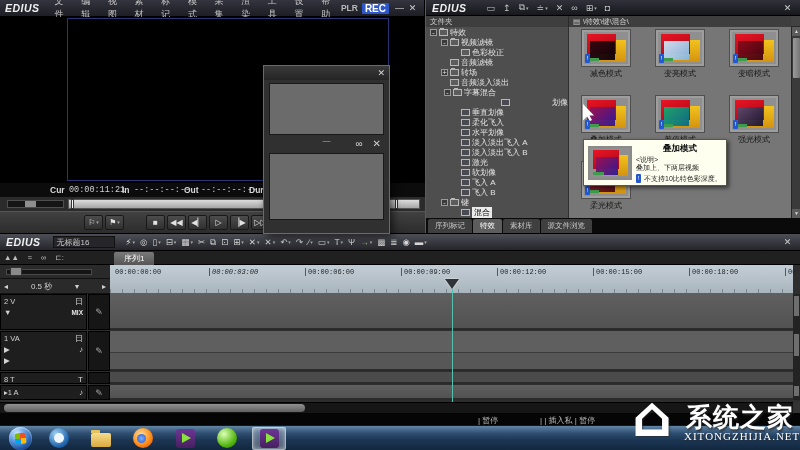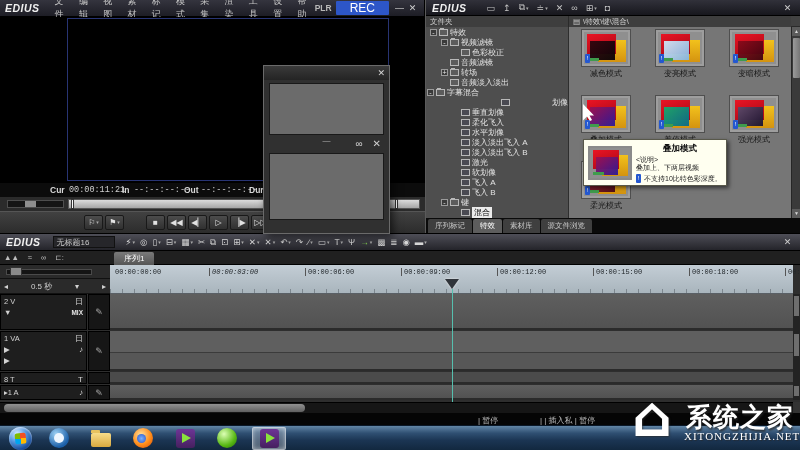--- a/index.html
+++ b/index.html
@@ -9,21 +9,21 @@
   .abs{position:absolute}
 
   
   #preview-win{left:0;top:0;width:425px;height:233px;background:#1b1b1b;border-right:1px solid #000}
   .menubar{position:absolute;left:0;top:0;width:100%;height:17px;background:linear-gradient(#34343e,#1d1d25);
     display:flex;align-items:center;padding:0 5px;border-bottom:1px solid #000}
   .logo{font-weight:bold;font-style:italic;font-size:10.5px;color:#f0f0f0;letter-spacing:.5px;margin-right:8px}
   .menus{display:flex;flex:1}
   .menu-item{color:#c6c6c6;font-size:9px;padding:0 7px;cursor:default}
   .plr{color:#b8b8b8;font-size:8.5px;font-weight:bold}
-  .rec{background:#2d56c8;color:#fff;font-size:12px;font-weight:normal;padding:0 14px;margin:0 4px;border-radius:1px}
+  .rec{background:#2d56c8;color:#fff;font-size:10px;font-weight:bold;padding:0 3px;margin:0 4px;border-radius:1px}
   .wbtn{color:#cfcfcf;font-size:9px;width:13px;text-align:center}
   .monitor{position:absolute;left:0;top:17px;width:425px;height:166px;background:#000}
   .vframe{position:absolute;left:67px;top:1px;width:322px;height:163px;border:1px solid #283473}
   .tc-row{position:absolute;left:0;top:183px;width:425px;height:14px;background:#0c0c0c;font-size:8.5px;color:#cfcfcf}
   .tc-row span{position:absolute;top:2px;white-space:nowrap}
   .tcl{font-weight:bold;color:#d8d8d8}
   .tcv{font-family:"Liberation Mono","DejaVu Sans Mono",monospace;color:#d0d0d0}
   .pos-row{position:absolute;left:0;top:197px;width:425px;height:14px;background:#2b2b2b}
   .shuttle{position:absolute;left:7px;top:3px;width:57px;height:8px;background:#151515;border:1px solid #4e4e4e}
   .sh-thumb{position:absolute;left:17px;top:0;width:11px;height:6px;background:#8e8e8e}
@@ -305,21 +305,21 @@
         <div class="tree-row" style="padding-left: 15px;">
           <span class="expander">+</span>
           <span class="t-ico t-ico-folder"></span>
           <span class="t-label">转场</span>
         </div>
         <div class="tree-row" style="padding-left: 15px;">
           <span class="exp-spacer"></span>
           <span class="t-ico t-ico-fx"></span>
           <span class="t-label">音频淡入淡出</span>
         </div>
-        <div class="tree-row" style="padding-left: 1px; align-items: center;">
+        <div class="tree-row" style="padding-left: 18px; align-items: center;">
           <span class="expander">-</span>
           <span class="t-ico t-ico-folder"></span>
           <span class="t-label">字幕混合</span>
         </div>
         <div class="tree-row" style="padding-left: 26px; justify-content: space-between;">
           <span class="exp-spacer"></span>
           <span class="t-ico t-ico-clip"></span>
           <span class="t-label">划像</span>
         </div>
         <div class="tree-row" style="padding-left: 26px;">

